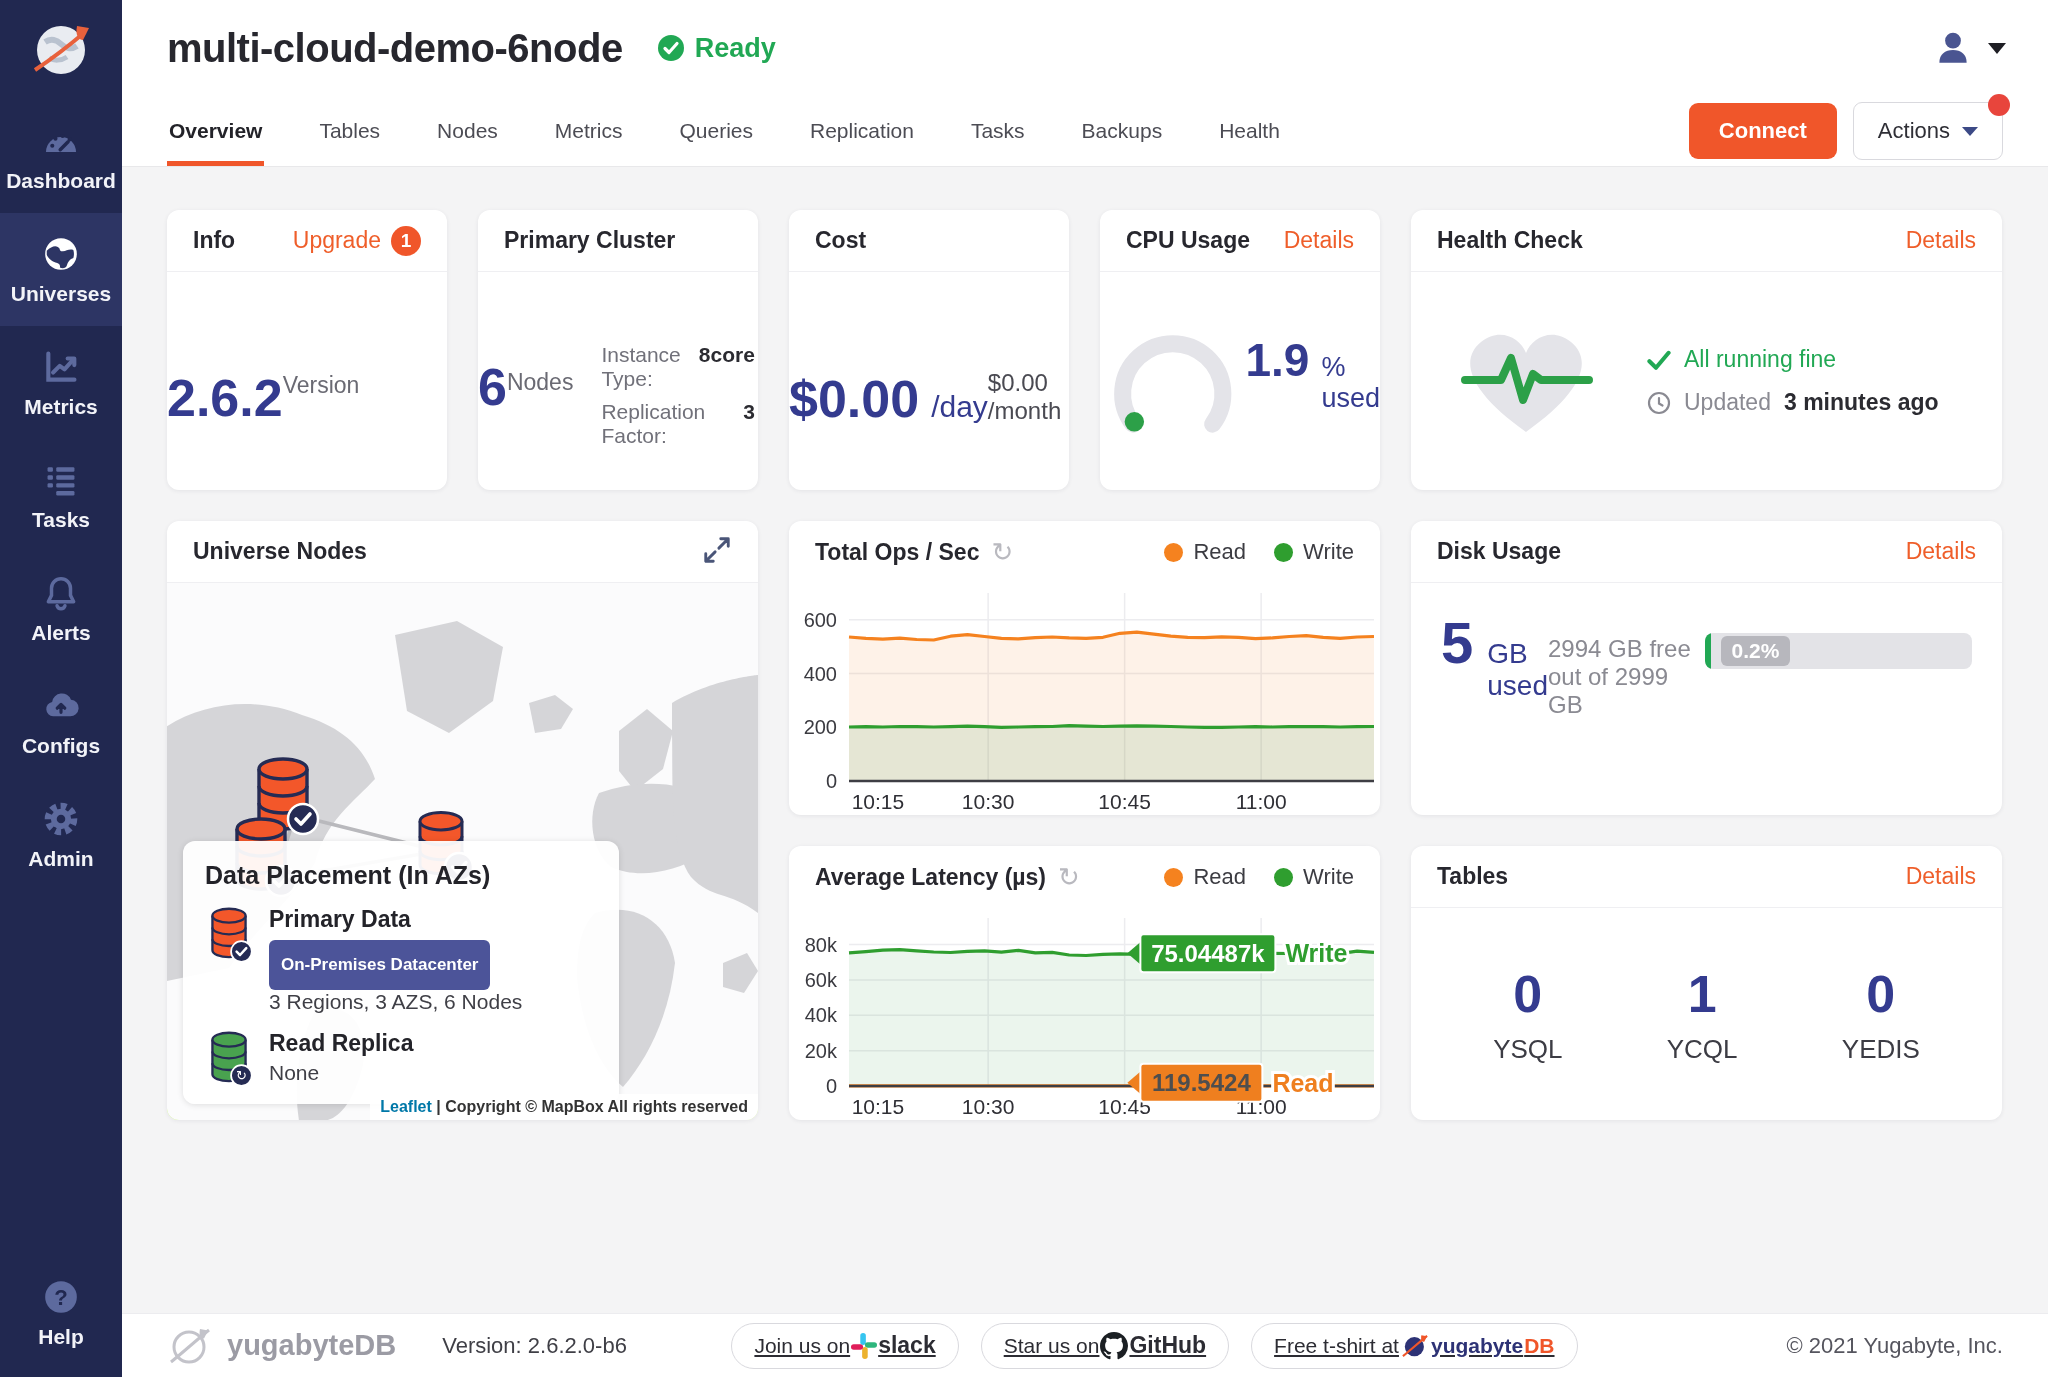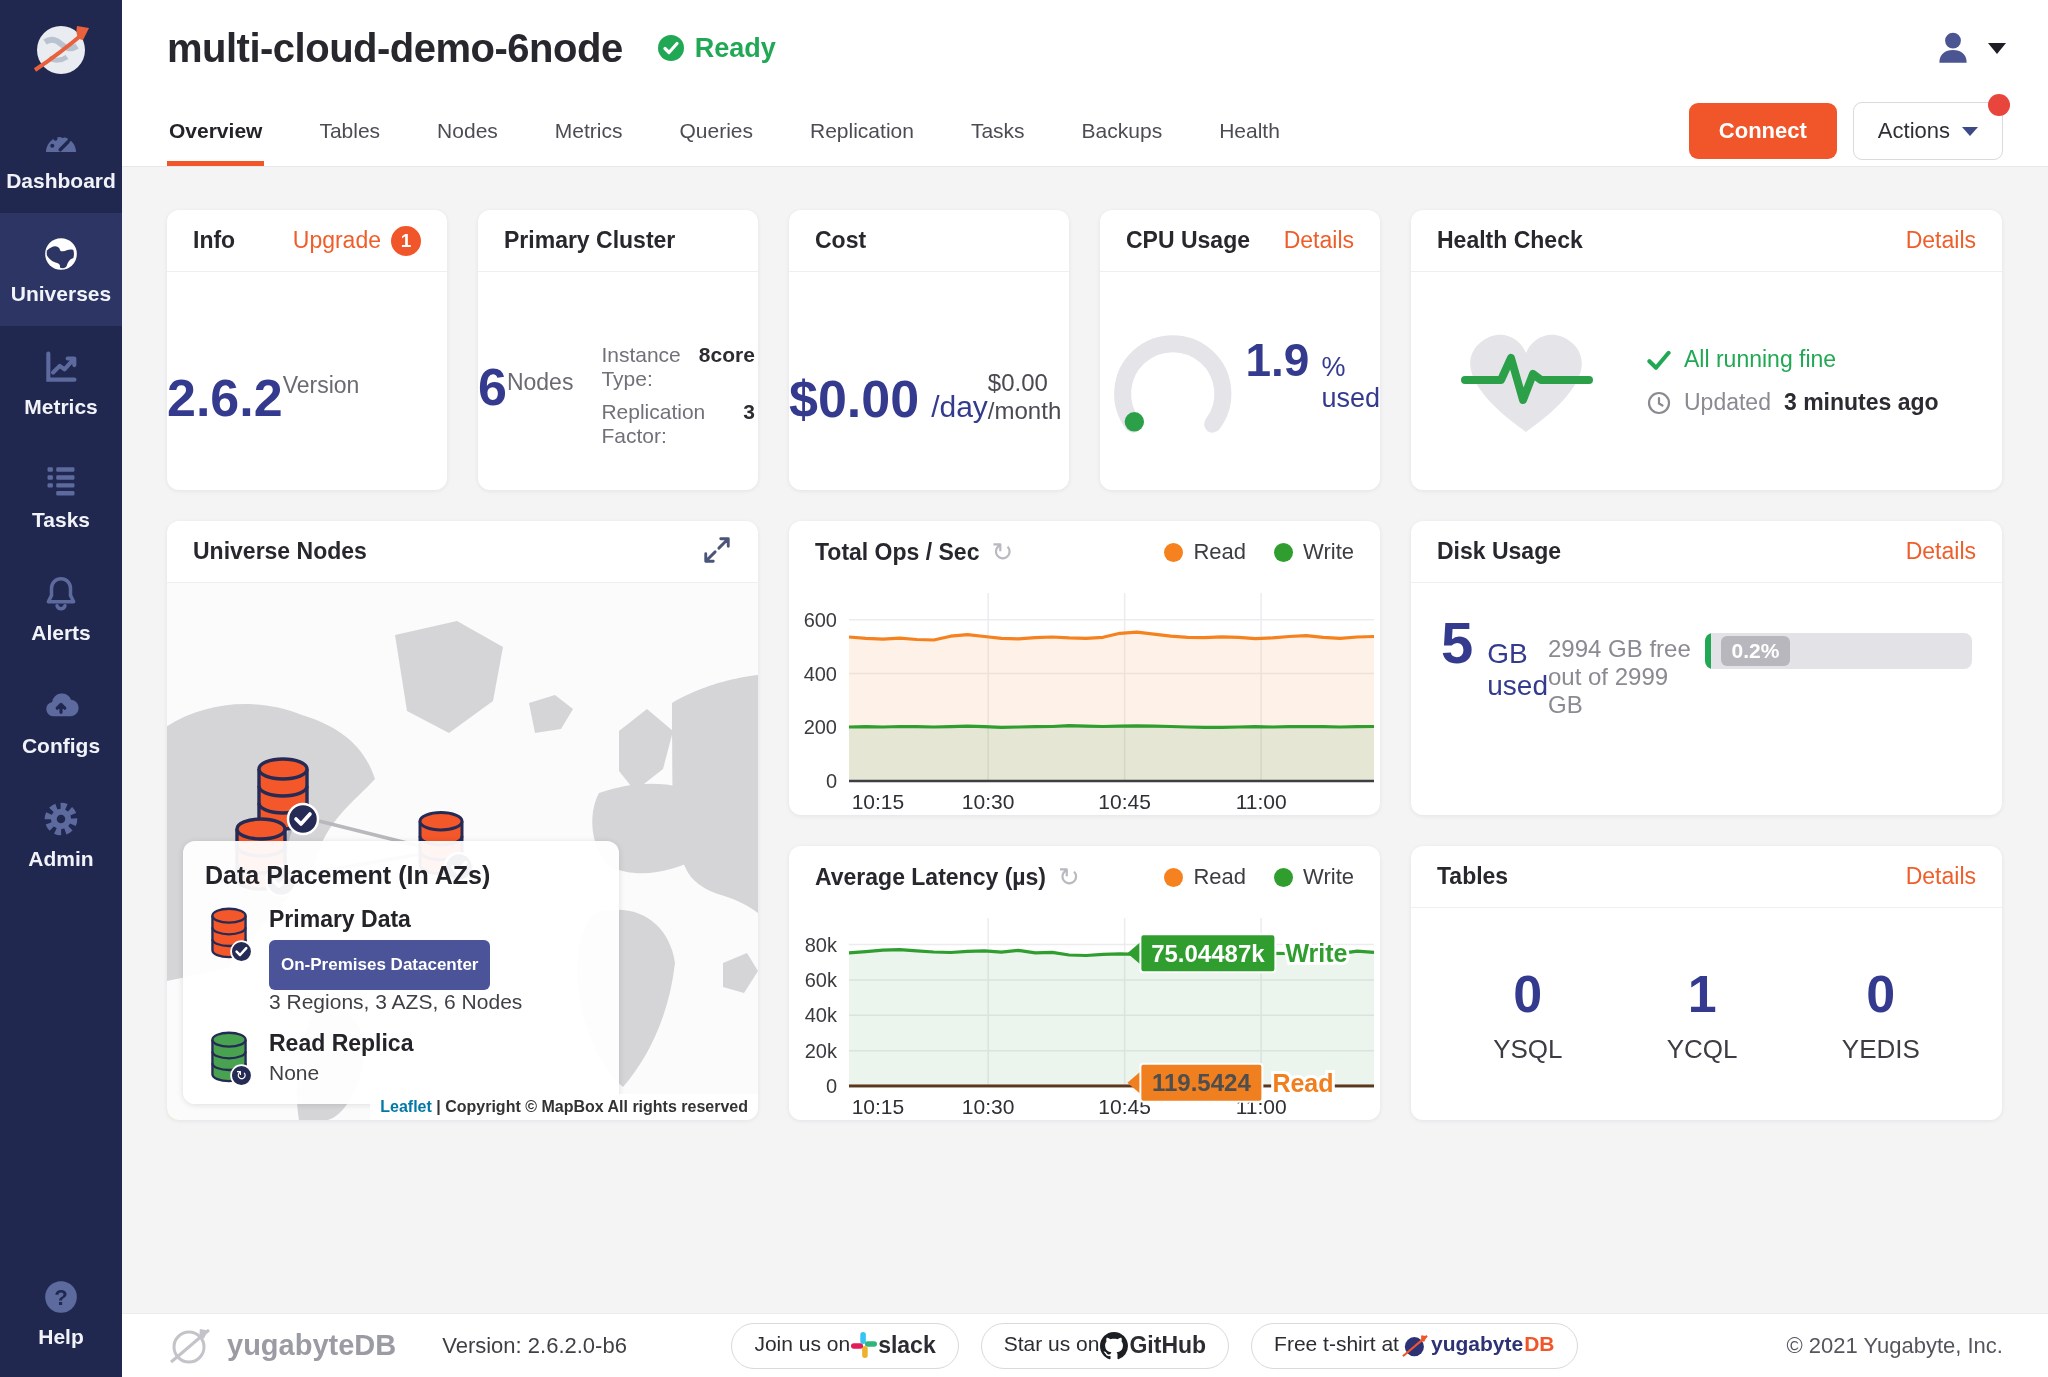--- a/index.html
+++ b/index.html
@@ -125,22 +125,22 @@
   .tstat { text-align:center; }
   .tstat .tstat-num { font-size:52px; font-weight:700; color:var(--navy-number); }
   .tstat .tstat-label { font-size:26px; color:#3c3c44; margin-top:10px; }
 
   
   .footer { height:64px; background:#fff; border-top:1px solid #ececef; display:flex; align-items:center; padding:0 45px; }
   .brand { display:flex; align-items:center; gap:14px; }
   .brand-name { font-size:29px; font-weight:700; color:#9b9ba4; }
   .footer-version { font-size:22px; color:#3f3f46; margin-left:46px; }
   .footer-pills { display:flex; gap:22px; margin:0 auto; }
-  .pill { display:flex; align-items:flex-start; gap:1px; border:1px solid #d9d9de; border-radius:24px;
-          padding:8px 22px; font-size:21px; color:#2c2c33; background:#fff; cursor:pointer; }
+  .pill { display:flex; align-items:center; gap:1px; border:1px solid #d9d9de; border-radius:24px;
+          padding:8px 22px; font-size:21px; color:#2c2c33; background:#fff; cursor:pointer;text-decoration:underline; }
   .pill b { font-size:23px; }
   .tshirt-brand-a { color:#2d3275; font-weight:700; }
   .tshirt-brand-b { color:var(--accent); font-weight:700; }
   .footer-copy { font-size:22px; color:#55555e; margin-left:auto; }
 </style>
 </head>
 <body>
 
 <nav class="sidebar">
   <div class="logo-box">

